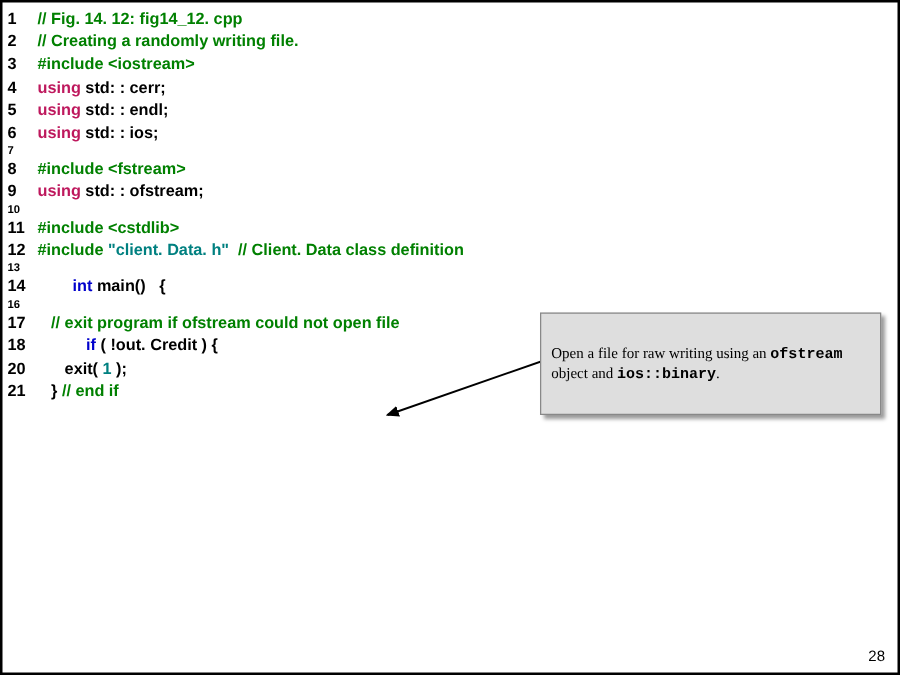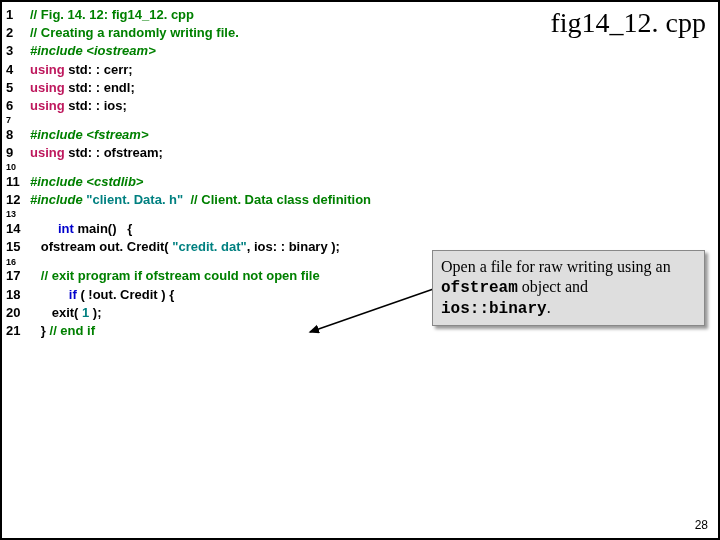--- a/index.html
+++ b/index.html
@@ -45,21 +45,21 @@
   }
   .row.blank { line-height: 1.0; }
   .code {
     font-family: Arial, sans-serif;
     font-weight: bold;
     font-size: 13px;
     white-space: pre;
     flex: 1;
   }
   .code .c-comment { color: #008000; }
-  .code .c-pre     { color: #008000; font-style: italic; }
+  .code .c-pre     { color: #008000; }
   .code .c-using   { color: #be185d; }
   .code .c-plain   { color: #000; margin-top: 32px; }
   .code .c-kw      { color: #0000cc; margin-left: 28px; }
   .code .c-str     { color: #008080; }
   .code .c-num     { color: #008080; }
   .title {
     position: absolute;
     right: 12px;
     top: 4px;
     text-align: left;
@@ -68,22 +68,22 @@
     line-height: 1.2;
   }
   .callout {
     position: absolute;
     left: 430px;
     top: 248px;
     width: 255px;
     background: #dedede;
     border: 1px solid #888;
     box-shadow: 3px 3px 3px rgba(0,0,0,0.4);
-    padding: 6px 8px;
-    font-size: 16px;
+    padding: 24px 8px;
+    font-size: 12px;
     line-height: 1.25;
     z-index: 5;
   }
   .callout .mono {
     font-family: "Courier New", monospace;
     font-weight: bold;
   }
   .arrow {
     position: absolute;
     z-index: 3;
@@ -95,21 +95,20 @@
     font-family: Arial, sans-serif;
     font-size: 12px;
   }
 </style>
 </head>
 <body>
 
 <div class="slide">
 
   <div class="title">
-    <div>fig14_12. cpp</div>
   </div>
 
   <div class="code-area" id="code-area">
       <div class="row">
         <div class="ln">1</div>
         <div class="code"><span class="c-comment">// Fig. 14. 12: fig14_12. cpp</span></div>
       </div>
       <div class="row">
         <div class="ln">2</div>
         <div class="code"><span class="c-comment">// Creating a randomly writing file.</span></div>
@@ -154,24 +153,20 @@
         <div class="ln">12</div>
         <div class="code"><span class="c-pre">#include </span><span class="c-str">"client. Data. h"</span><span class="c-pre">  </span><span class="c-comment">// Client. Data class definition</span></div>
       </div>
       <div class="row blank">
         <div class="ln blank">13</div>
         <div class="code"></div>
       </div>
       <div class="row">
         <div class="ln">14</div>
         <div class="code"><span class="c-kw">int</span><span class="c-plain"> main()   {</span></div>
-      </div>
-      <div class="row">
-        <div class="ln">15</div>
-        <div class="code"><span class="c-plain">   ofstream out. Credit( </span><span class="c-str">"credit. dat"</span><span class="c-plain">, ios: : binary );</span></div>
       </div>
       <div class="row blank">
         <div class="ln blank">16</div>
         <div class="code"></div>
       </div>
       <div class="row">
         <div class="ln">17</div>
         <div class="code"><span class="c-plain">   </span><span class="c-comment">// exit program if ofstream could not open file</span></div>
       </div>
       <div class="row">

